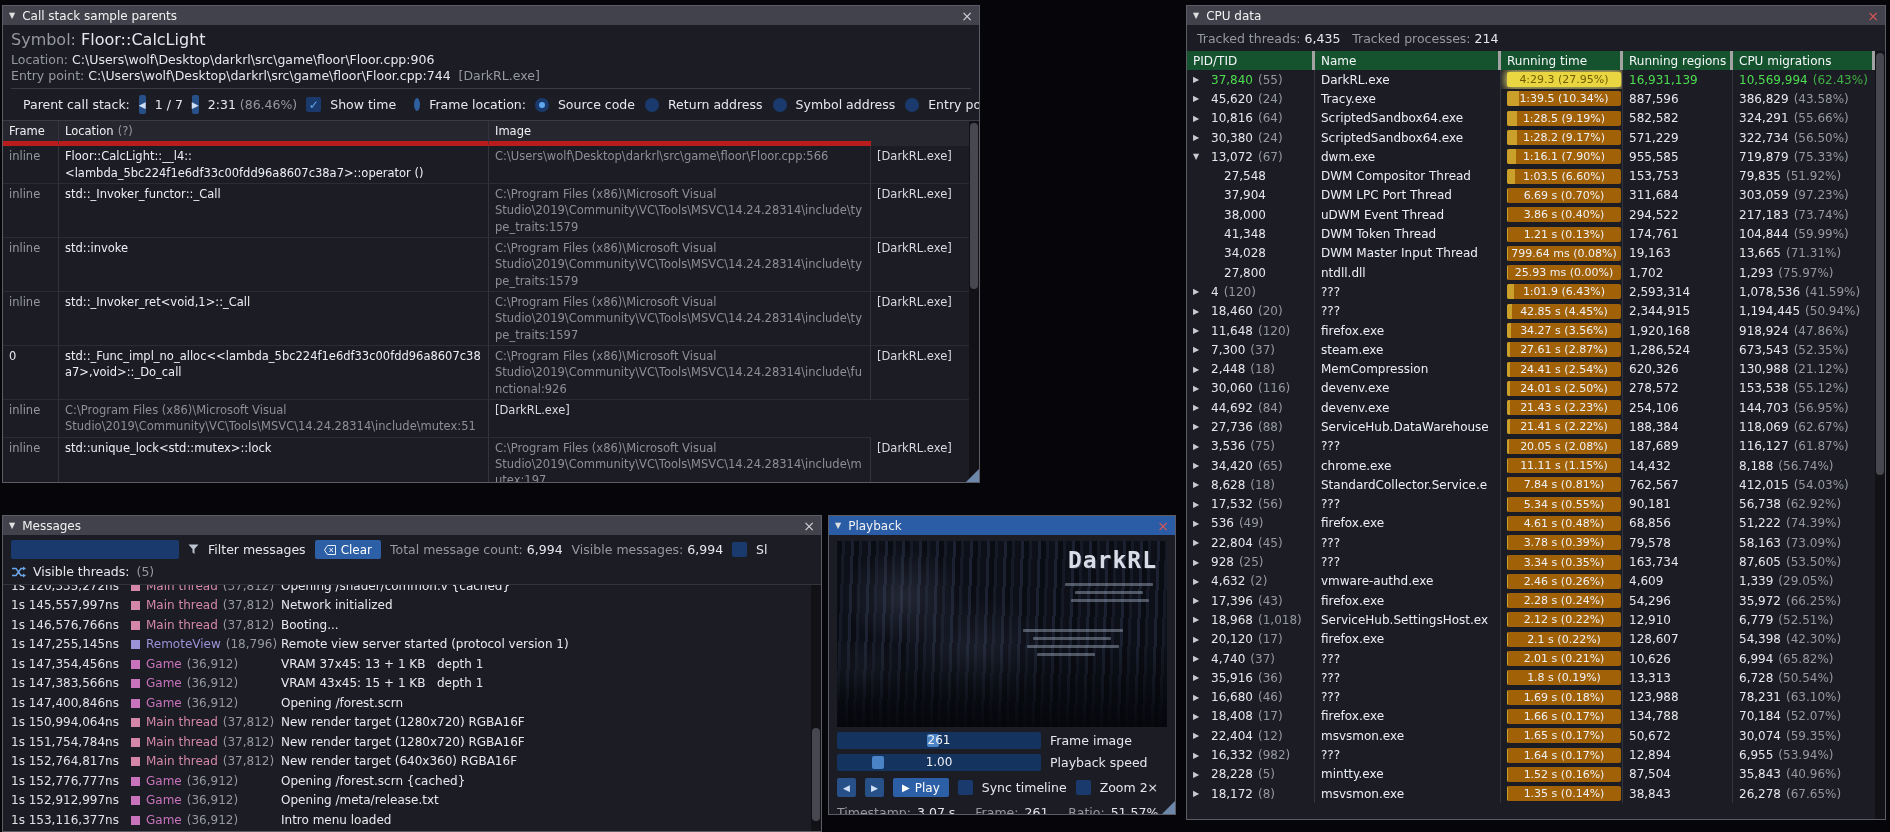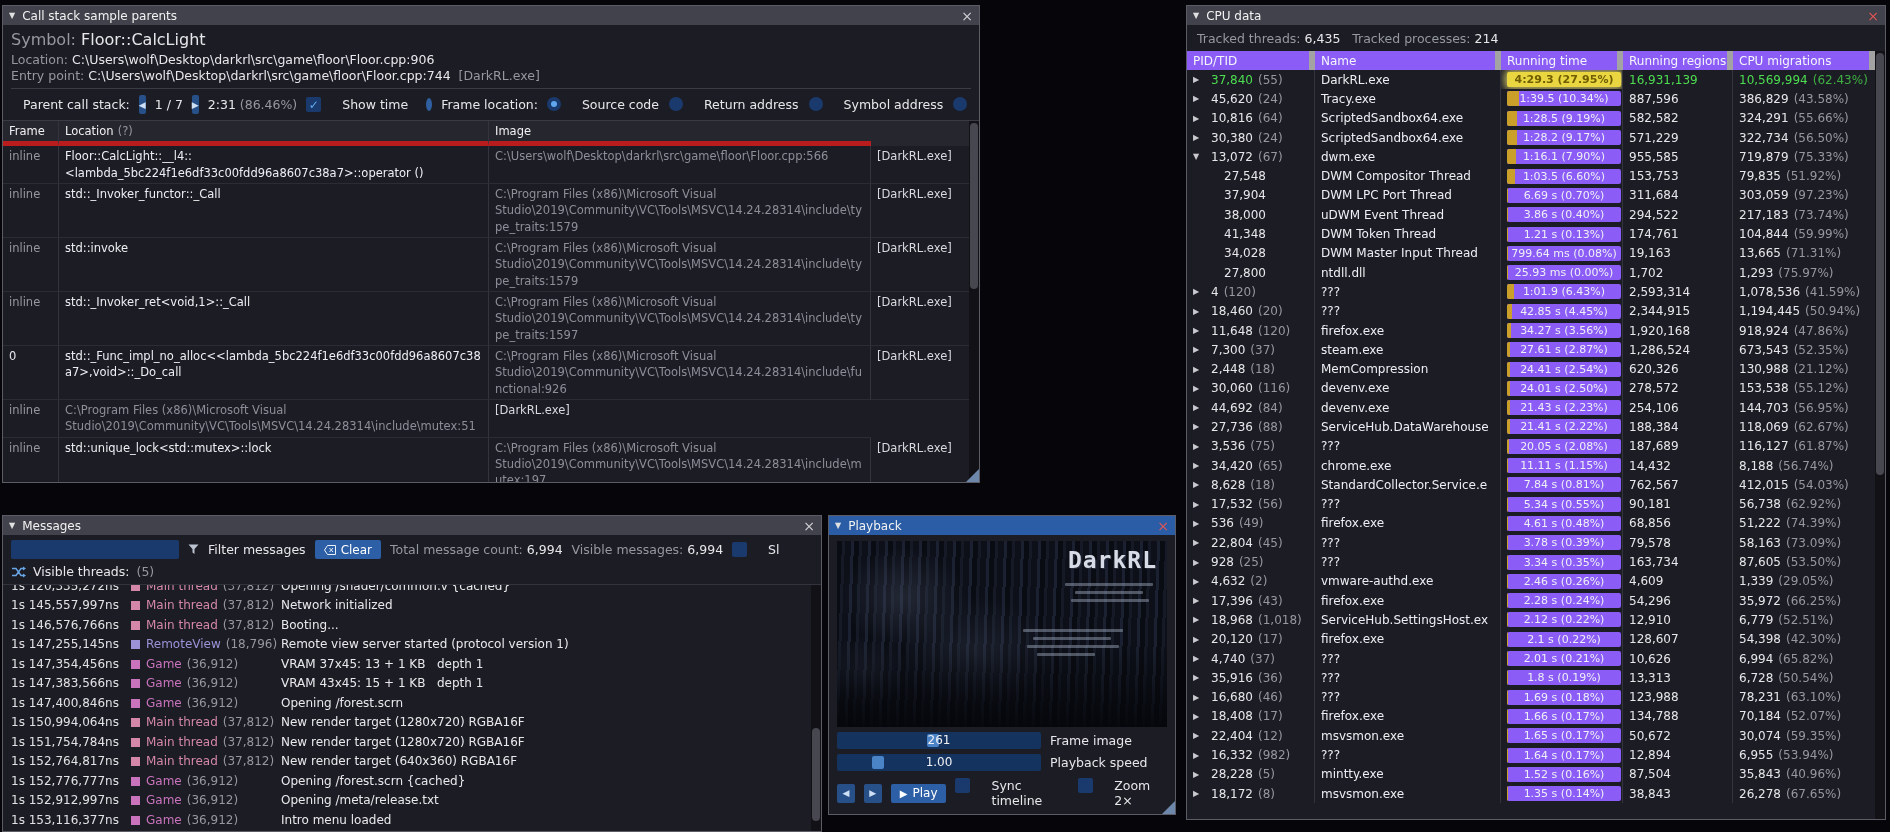--- a/index.html
+++ b/index.html
@@ -14,21 +14,21 @@
 .close.red{color:#e05555}
 .lbl,.dim{color:#9698a0}
 .green{color:#4cdd50}
 .green-dim{color:#3fae43}
 .vsep{width:1px;height:15px;background:#51525c;display:inline-block}
 .btn-sq{width:19px;height:19px;background:#275089;color:#cfe0f5;font-size:9px;display:inline-flex;align-items:center;justify-content:center;border-radius:2px}
 .checkbox{width:15px;height:15px;background:#1a3a6d;border-radius:2px;display:inline-flex;align-items:center;justify-content:center;flex:0 0 15px}
 .checkbox.checked::after{content:"✓";color:#61aaf2;font-size:12px;font-weight:bold}
 .radio{width:14px;height:14px;background:#1a3a6d;border-radius:50%;display:inline-block;position:relative;flex:0 0 14px}
 .radio.sel::after{content:"";position:absolute;left:4px;top:4px;right:4px;bottom:4px;background:#5fa8f0;border-radius:50%}
-.check-item,.radio-item{display:inline-flex;align-items:flex-start;gap:21px}
+.check-item,.radio-item{display:inline-flex;align-items:flex-end;gap:9px}
 .grip{position:absolute;right:0;bottom:0;width:0;height:0;border-style:solid;border-width:0 0 13px 13px;border-color:transparent transparent #6d87ab transparent}
 .vscroll{position:absolute;top:0;bottom:0;right:0;width:10px;background:#111116}
 .vscroll .thumb{position:absolute;left:1px;right:1px;background:#47474f;border-radius:4px}
 
 
 #win-callstack{left:2px;top:5px;width:978px;height:478px}
 .cs-head{padding:5px 8px 0}
 .sym{font-size:16px;margin-bottom:3px}
 .cs-line{font-size:12.5px;margin-bottom:1px}
 .cs-sep{height:1px;background:#3a3b44;margin:5px 0 0}
@@ -85,28 +85,28 @@
 
 
 #win-cpu{left:1186px;top:5px;width:700px;height:815px}
 .cpu-stats{padding:6px 10px 5px;flex:0 0 auto}
 .cpu-table{flex:1;position:relative;overflow:hidden;font-size:12px}
 .cpu-inner{position:absolute;left:0;top:0;right:10px;bottom:0;overflow:hidden}
 .cpu-row{display:grid;grid-template-columns:128px 186px 122px 110px 1fr;height:19.3px;align-items:center}
 .cpu-row>.cell{padding:0 6px;border-right:1px solid #33343d;white-space:nowrap;overflow:hidden;height:100%;display:flex;align-items:center;gap:5px}
 .cpu-row>.cell:last-child{border-right:none}
 .cpu-row.header{height:19px}
-.cpu-row.header>.cell{background:#8b5cf6;border-right:6px solid #a3a3a3;color:#f4f6fa}
+.cpu-row.header>.cell{background:#14532d;border-right:3px solid #a3a3a3;color:#f4f6fa}
 .tree-arrow{display:inline-block;width:13px;font-size:8px;color:#c9c9cf;flex:0 0 13px}
 .cpu-row.child .tree-arrow{width:26px;flex-basis:26px}
-.badge{position:relative;width:114px;height:15px;background:#8b5cf6;border-radius:2px;overflow:hidden;text-align:center;flex:0 0 114px}
+.badge{position:relative;width:114px;height:15px;background:#a16207;border-radius:2px;overflow:hidden;text-align:center;flex:0 0 114px}
 .badge-fill{position:absolute;left:0;top:0;bottom:0;background:#caa02a}
 .badge-text{position:relative;font-size:11px;line-height:15px;color:#eef0f5;display:block}
 .badge.selected{background:#e9d640;box-shadow:0 0 8px 2px rgba(249,235,120,.85)}
-.badge.selected .badge-text{color:#6f5d00;font-weight:bold}
+.badge.selected .badge-text{color:#6f5d00;font-weight:normal}
 .c-name{color:#eceff3}
 </style>
 </head>
 <body>
 
 <div class="window" id="win-callstack">
   <div class="titlebar">
     <span class="collapse">▼</span>
     <span class="wtitle">Call stack sample parents</span>
     <span class="close">×</span>

